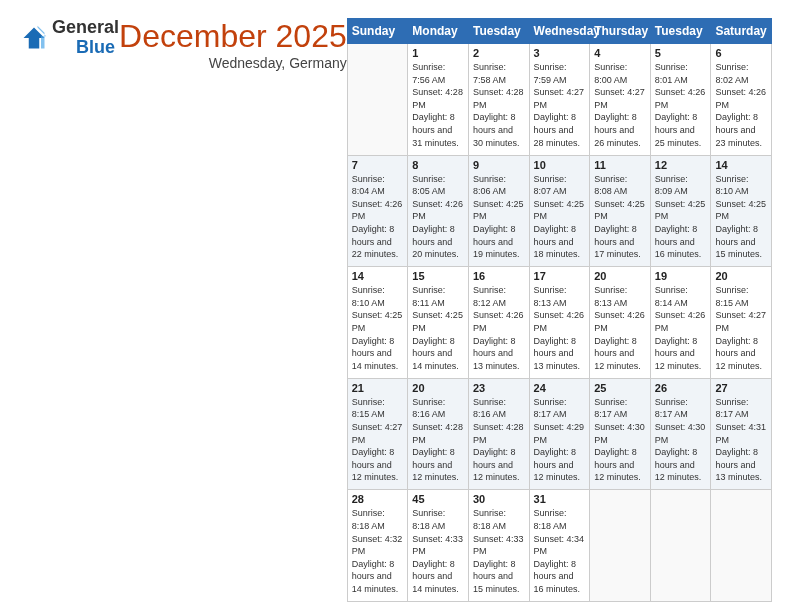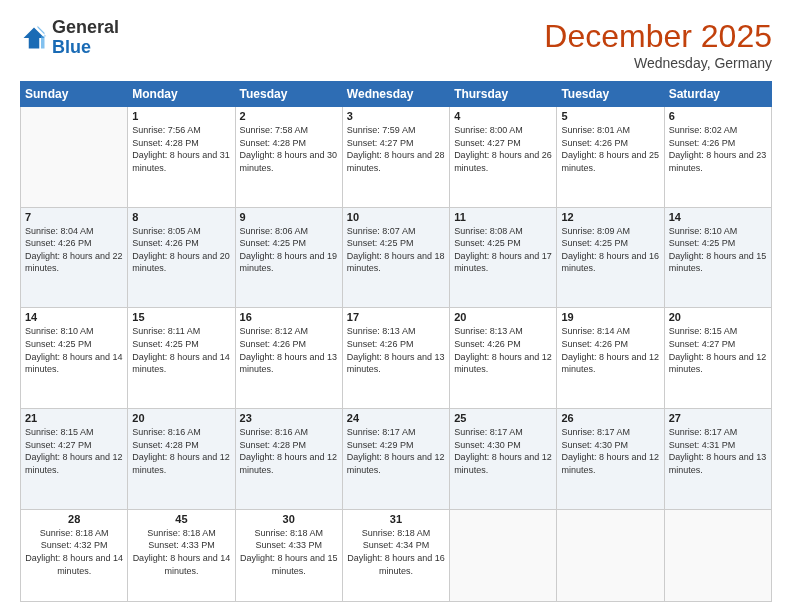--- a/index.html
+++ b/index.html
@@ -8,40 +8,40 @@
       height: 612px;
       font-family: Arial, sans-serif;
       background: #fff;
       overflow: hidden;
     }
     .page {
       width: 792px;
       height: 612px;
       padding: 18px 20px 10px 20px;
       display: flex;
-      flex-direction: column;
+      flex-direction: row;
     }
     .header {
       display: flex;
       justify-content: space-between;
       align-items: flex-start;
       margin-bottom: 10px;
     }
     .logo {
       display: flex;
       align-items: center;
       gap: 4px;
     }
     .logo-text {
       font-size: 18px;
       font-weight: bold;
       line-height: 1.1;
     }
     .logo-general { color: #333; }
-    .logo-blue { color: #1a6bb5; }
+    .logo-blue { color: #1a6bb5; margin-left: 24px; }
     .logo-icon {
       width: 28px;
       height: 28px;
     }
     .title-block {
       text-align: right;
     }
     .month-title {
       font-size: 32px;
       font-weight: normal;
@@ -88,21 +88,20 @@
     .day-info {
       font-size: 9px;
       color: #333;
       line-height: 1.4;
     }
     .row-shaded td {
       background: #f0f4f8;
     }
     .last-row td {
       height: 65px;
-      text-align: center;
     }
   </style>
 </head>
 <body>
 
 <div class="page">
   <div class="header">
     <div class="logo">
       <svg class="logo-icon" viewBox="0 0 32 32">
         <polygon points="16,4 28,16 22,16 22,28 10,28 10,16 4,16" fill="#1a6bb5"></polygon>

